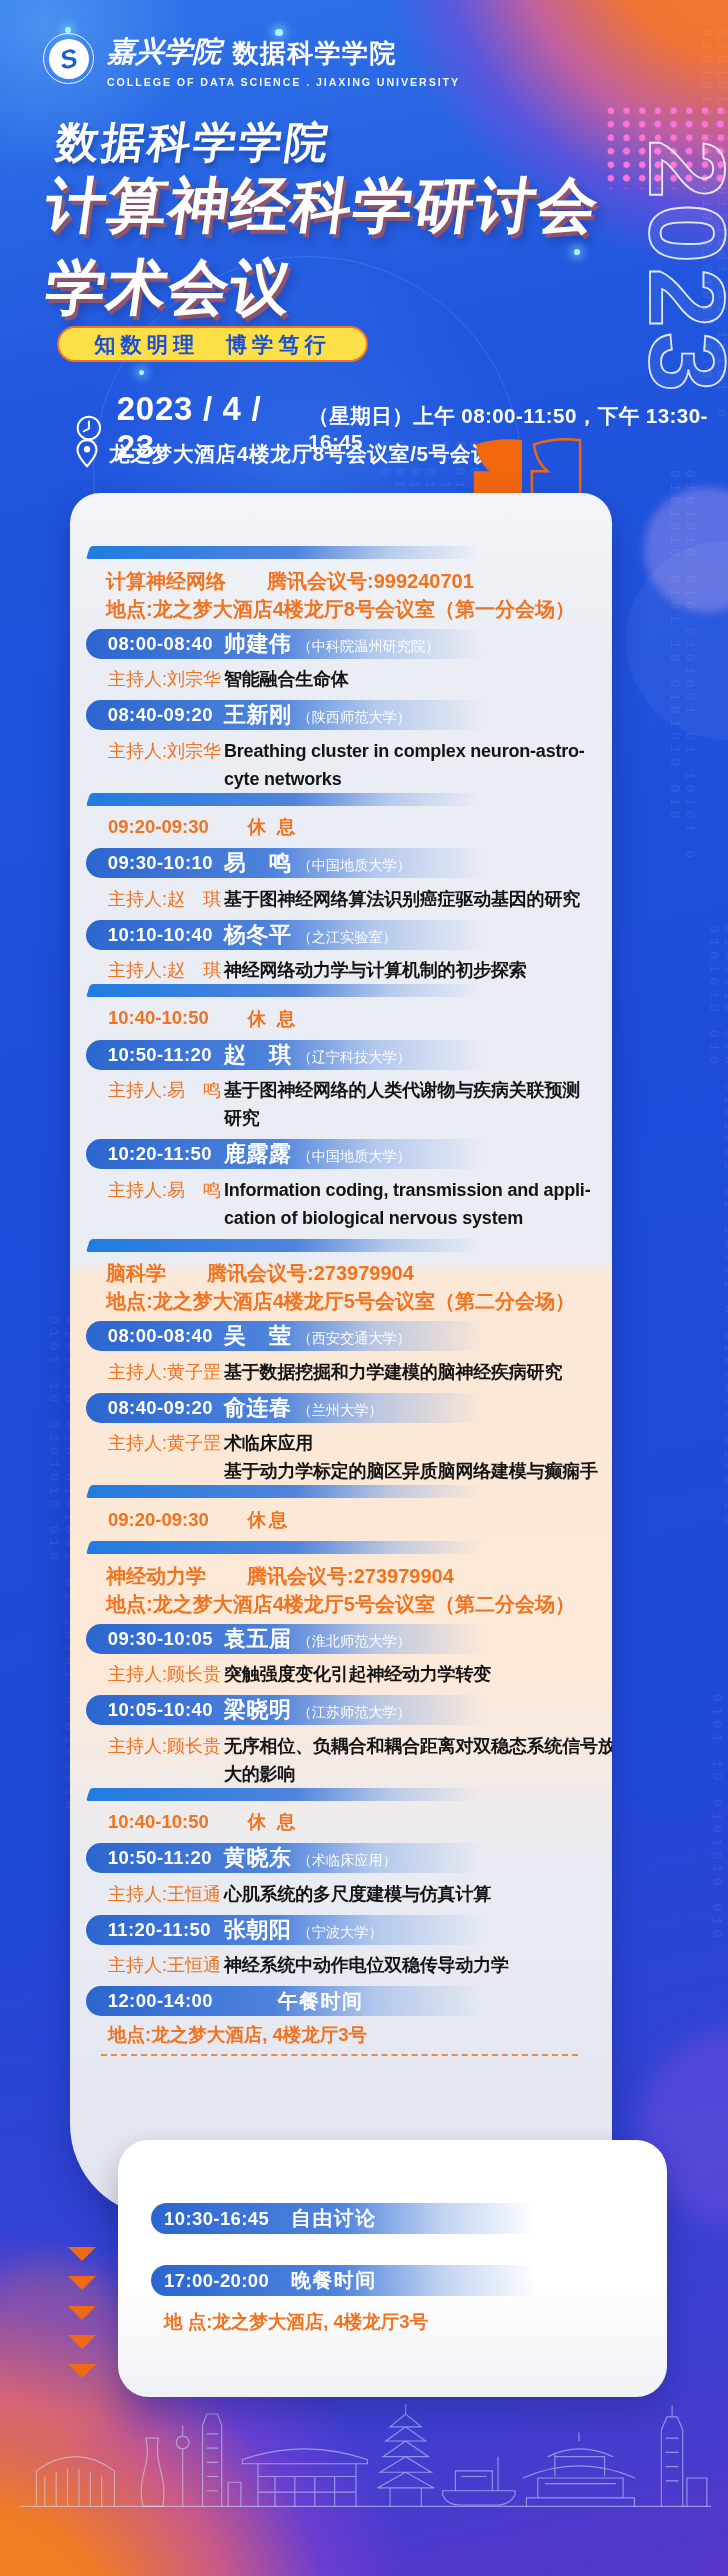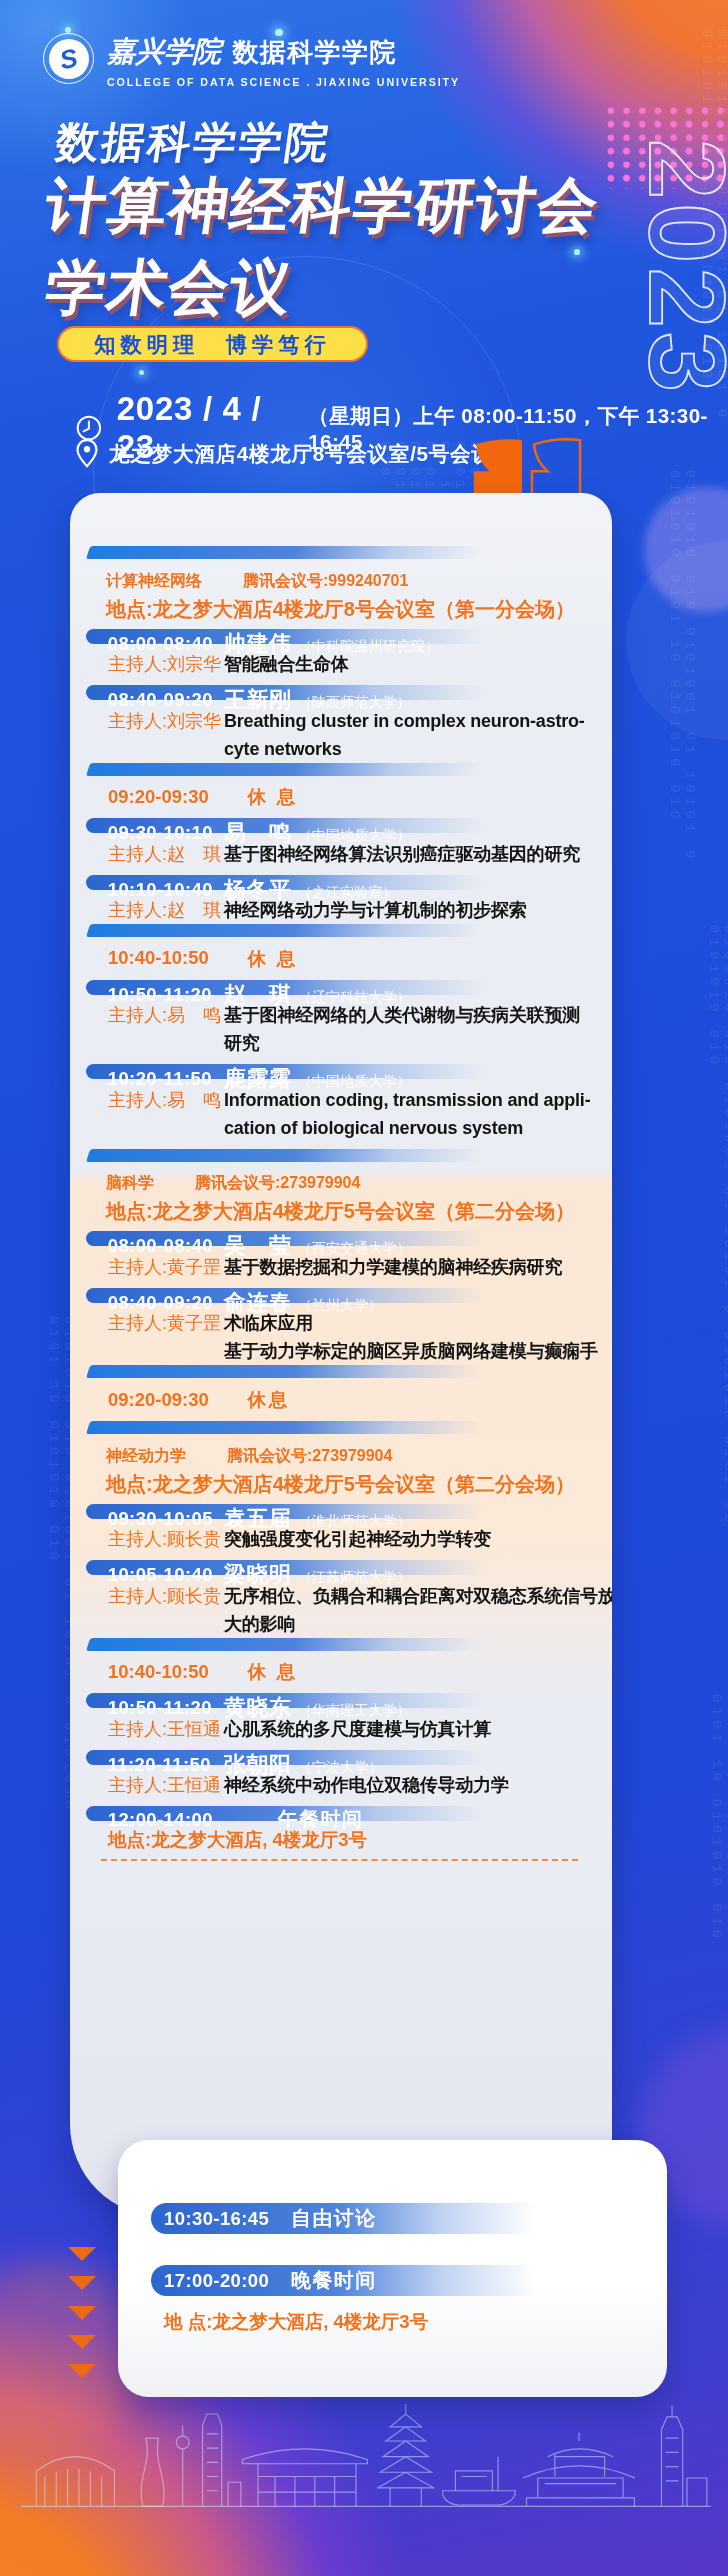--- a/index.html
+++ b/index.html
@@ -19,21 +19,21 @@
   .blob.b4{left:-43px;top:2263px;width:185px;height:185px;background:rgba(250,130,60,.25);filter:blur(15.7px);}
   .spark{position:absolute;border-radius:50%;background:#aef0ff;box-shadow:0 0 10px 3.6px rgba(120,220,255,.65);z-index:1;}
   .bin{position:absolute;writing-mode:vertical-rl;color:rgba(255,255,255,.09);
        font-family:"Liberation Mono","DejaVu Sans Mono",monospace;font-size:13.5px;letter-spacing:5px;z-index:1;}
   
   .brand{position:absolute;left:43px;top:33px;display:flex;gap:13px;z-index:3;}
   .logo{width:51px;height:51px;border-radius:50%;border:1.4px solid rgba(255,255,255,.95);
         display:flex;align-items:center;justify-content:center;box-sizing:border-box;}
   .logo-inner{width:40px;height:40px;border-radius:50%;background:#fff;display:flex;align-items:center;justify-content:center;}
   .logo-inner span{font-size:26px;font-weight:bold;font-style:italic;color:#1d5fd0;transform:rotate(-12deg);line-height:1;}
-  .brand-text .zh{display:flex;align-items:center;gap:11.4px;color:#fff;}
+  .brand-text .zh{display:flex;align-items:flex-end;gap:11.4px;color:#fff;}
   .brand-zh1{font-family:"DejaVu Serif","Liberation Serif",serif;font-style:italic;font-weight:bold;font-size:28.5px;}
   .brand-zh2{font-weight:bold;font-size:26px;letter-spacing:1.4px;}
   .brand-en{color:rgba(255,255,255,.95);font-size:10.7px;font-weight:bold;letter-spacing:1.9px;margin-top:5px;}
   .dept-title{position:absolute;left:56px;top:114px;z-index:3;color:#fff;font-size:43px;font-weight:bold;
         transform:skewX(-8deg);letter-spacing:2.8px;text-shadow:2.1px 3.6px 5.7px rgba(10,20,90,.35);}
   .main-title{position:absolute;left:46px;z-index:3;color:#fff;font-weight:bold;transform:skewX(-8deg);
         font-size:60px;letter-spacing:1.4px;line-height:1;
         text-shadow:3.6px 4.3px 0 rgba(230,86,34,.55), 6.4px 7.8px 10px rgba(10,16,80,.30);}
   .mt1{top:176px;} .mt2{top:258px;}
   .motto{position:absolute;left:57px;top:326px;width:311px;height:36px;z-index:3;background:#fde047;
@@ -57,23 +57,23 @@
   
   .card1{position:absolute;left:70px;top:493px;width:542px;height:1724px;z-index:4;
         border-radius:30px 30px 30px 93px;overflow:hidden;
         background:linear-gradient(180deg,#f2f4f8 0%,#eaedf3 10%,#e9ecf3 78%,#e3e6ef 100%);
         box-shadow:0 14.2px 32px rgba(10,20,90,.30);padding-top:53px;box-sizing:border-box;}
   .peach{background:linear-gradient(180deg,rgba(252,231,214,0) 0%,#fbe7d6 2%,#fce9d8 52%,rgba(252,233,216,0) 76%);
         padding-bottom:5.7px;}
   .bar{height:13px;width:491px;margin-left:16.4px;border-radius:2.8px;transform:skewX(-18deg);transform-origin:left bottom;
         background:linear-gradient(90deg,#1f7ce0 0%,#4f83dc 42%,rgba(143,176,232,.55) 62%,rgba(237,240,246,0) 80%);}
   .bar.sep{margin-top:7.1px;}
-  .sec-hdr{display:flex;gap:41px;padding-left:36px;margin-top:8.5px;font-size:16px;font-weight:bold;color:#f0731f;line-height:26px;}
+  .sec-hdr{display:flex;gap:41px;padding-left:36px;margin-top:8.5px;font-size:20px;font-weight:bold;color:#f0731f;line-height:26px;}
   .sec-addr{padding-left:36px;margin-top:2.1px;font-size:20px;font-weight:bold;color:#f0731f;line-height:26px;}
-  .pill{margin:7.1px 0 0 16.4px;height:15px;width:498px;border-radius:15.7px;
+  .pill{margin:7.1px 0 0 16.4px;height:30px;width:498px;border-radius:15.7px;
         background:linear-gradient(90deg,#2b66cf 0%,#4f83dc 38%,rgba(143,176,232,.6) 58%,rgba(237,240,246,0) 80%);
         display:grid;grid-template-columns:116px auto;align-items:center;padding-left:21.3px;box-sizing:border-box;color:#fff;}
   .t-time{font-size:18.5px;font-weight:bold;letter-spacing:0.4px;}
   .t-who{display:flex;align-items:baseline;}
   .t-speaker{font-size:22px;font-weight:bold;letter-spacing:0.7px;}
   .t-aff{font-size:14.2px;margin-left:5.7px;opacity:.96;}
   .t-label{font-size:20px;font-weight:bold;letter-spacing:1.4px;padding-left:54px;}
   .hostrow{display:grid;grid-template-columns:116px auto;padding-left:38px;padding-right:28.5px;margin-top:6.4px;}
   .h-host{color:#f0731f;font-size:18px;font-weight:normal;line-height:28px;white-space:nowrap;}
   .h-title{color:#141414;font-size:18px;font-weight:bold;line-height:28px;letter-spacing:-0.2px;}
@@ -374,21 +374,21 @@
       <div class="breakrow">
         <span class="b-time">10:40-10:50</span>
         <span class="b-label">休 息</span>
       </div>
     </div>
         <div>
       <div class="pill">
         <span class="t-time">10:50-11:20</span>
         <span class="t-who">
           <span class="t-speaker">黄晓东</span>
-          <span class="t-aff">（华南理工大学）</span>
+          <span class="t-aff">（术临床应用）</span>
         </span>
       </div>
       <div class="hostrow">
         <span class="h-host">主持人:王恒通</span>
         <span class="h-title">
               <div>心肌系统的多尺度建模与仿真计算</div>
             </span>
       </div>
     </div>
         <div>

